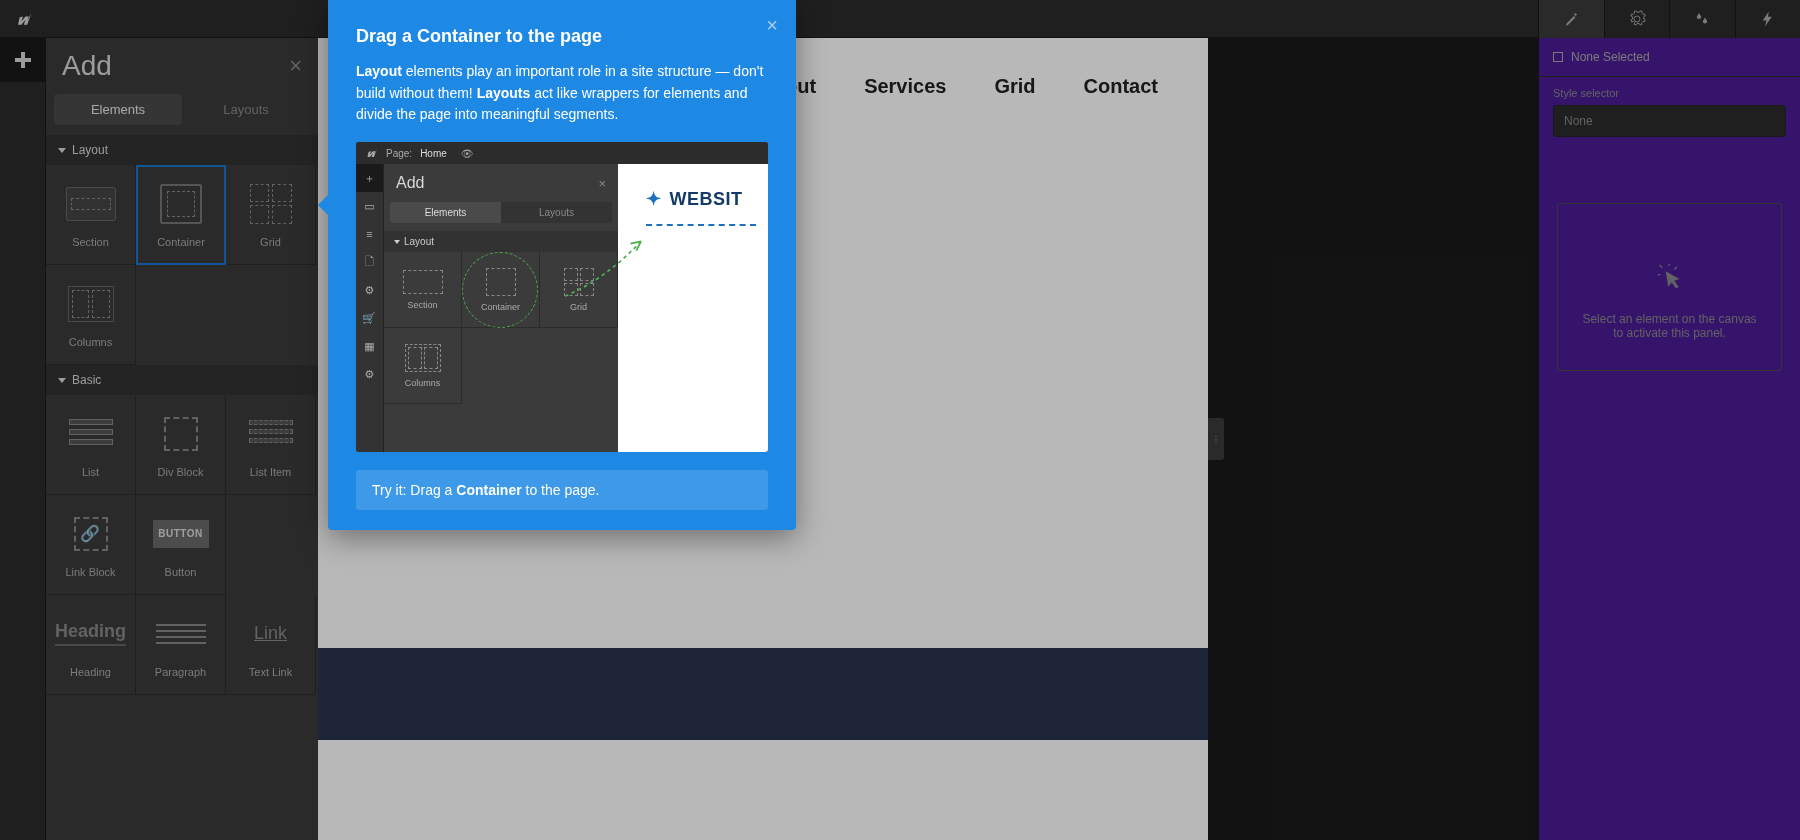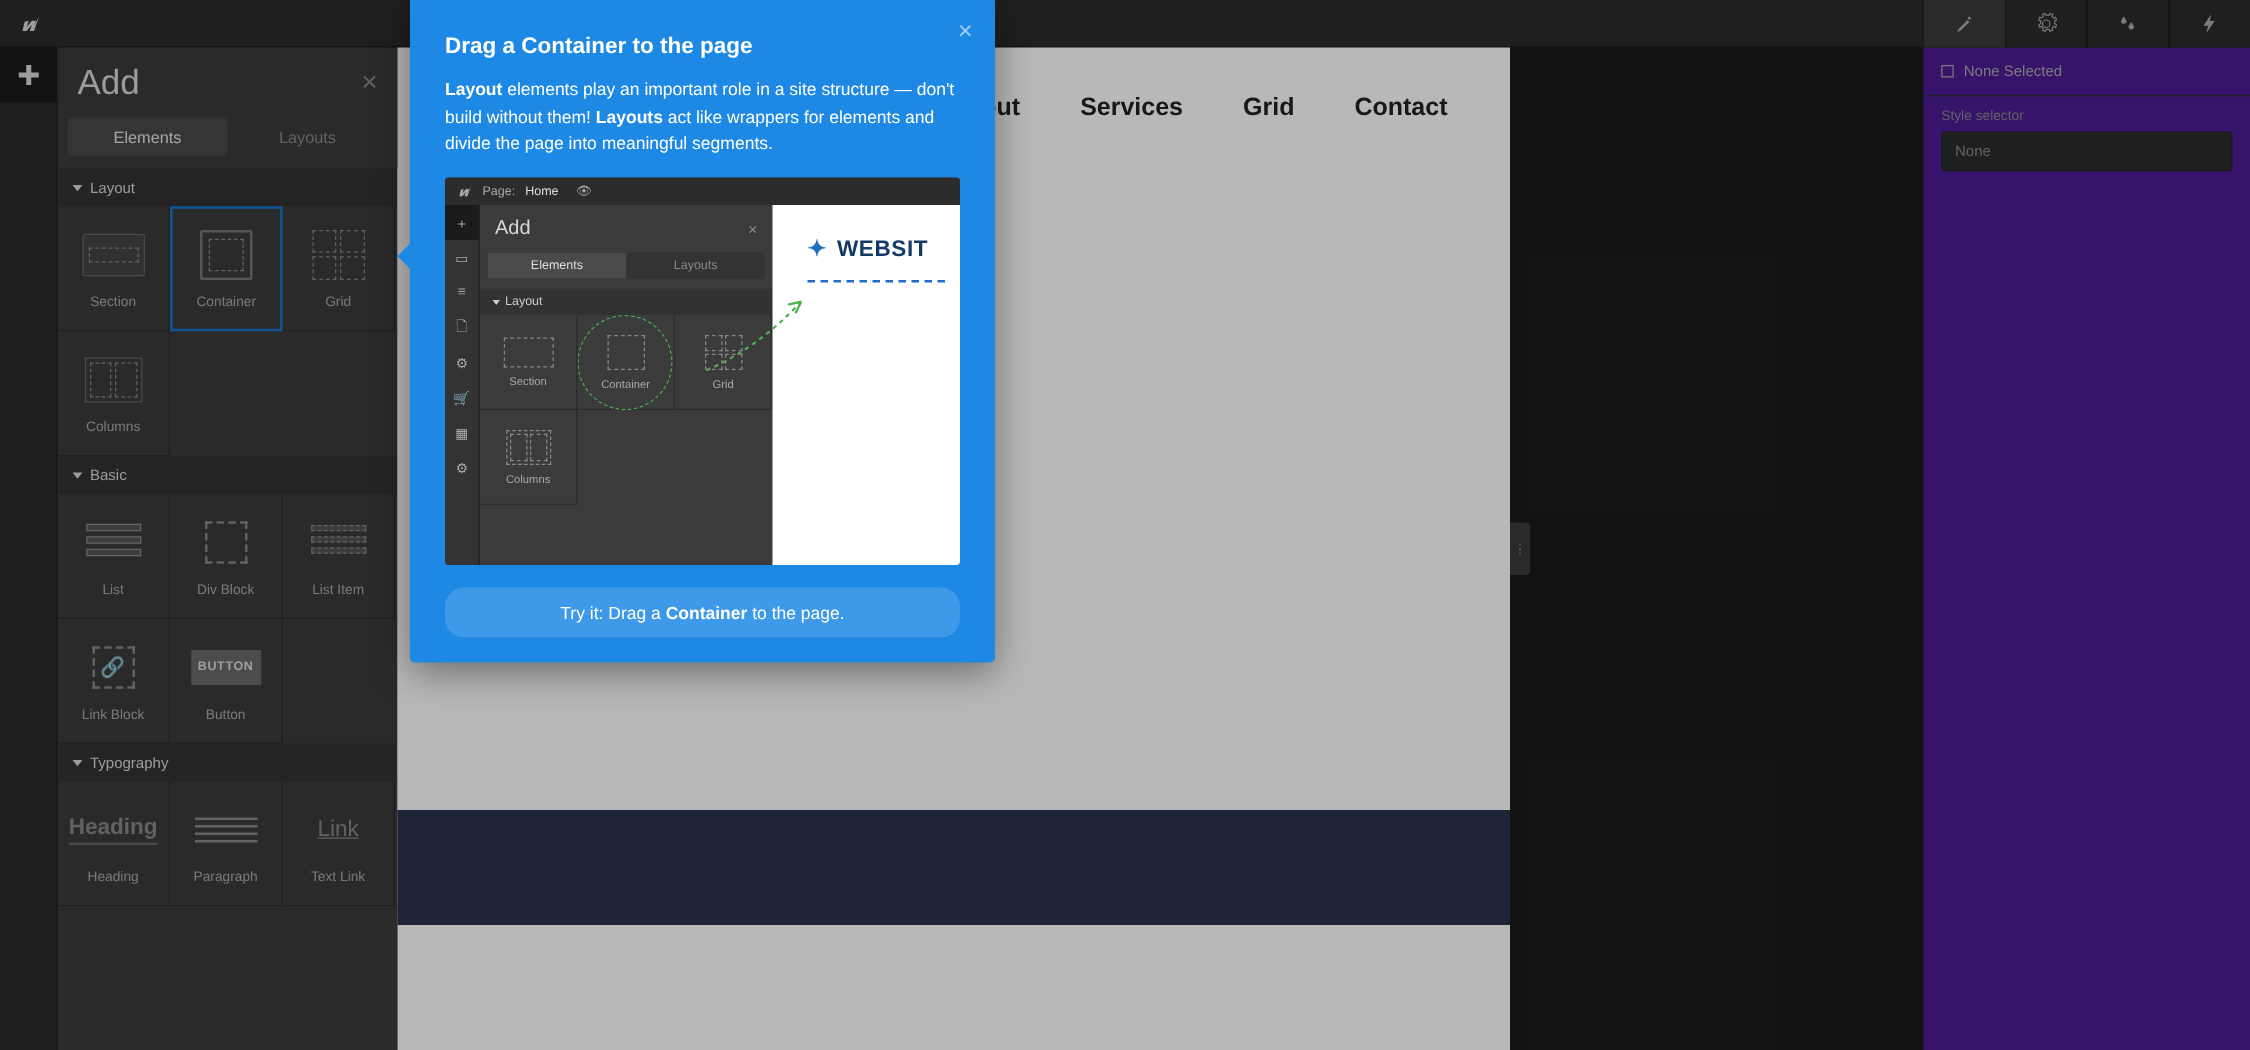--- a/index.html
+++ b/index.html
@@ -81,21 +81,21 @@
     .rp-input { margin:0 14px 12px; background:#2c2c2c; border:1px solid #222; border-radius:3px; padding:8px 10px; font-size:12px; color:#888;}
     .rp-empty { border:1px solid #4a4a4a; margin:66px 18px; padding:60px 20px 30px; text-align:center; font-size:12px; color:#888; border-radius:3px; position:relative;}
     .rp-empty .cursor-ic { width:26px; height:30px; margin:0 auto 18px; position:relative;}
     
     
     .tip-modal { position:absolute; left:328px; top:0; width:468px; background:#1e88e5; color:#fff; border-radius:0 0 4px 4px; padding:26px 28px 20px; z-index:100; box-shadow:0 8px 30px rgba(0,0,0,0.4);}
     .tip-modal h3 { font-size:18px; font-weight:700; margin-bottom:14px;}
     .tip-modal p { font-size:14px; line-height:1.55; margin-bottom:16px;}
     .tip-close { position:absolute; right:18px; top:14px; font-size:20px; color:rgba(255,255,255,0.6); cursor:pointer; font-weight:300;}
     .tip-img { width:100%; height:310px; background:#3b3b3b; border-radius:3px; margin-bottom:18px; position:relative; overflow:hidden;}
-    .tip-try { background:rgba(255,255,255,0.15); padding:12px 32px; border-radius:15px; font-size:14px;text-align:center;}
+    .tip-try { background:rgba(255,255,255,0.15); padding:12px 16px; border-radius:3px; font-size:14px;}
     .tip-arrow { position:absolute; left:-10px; top:195px; width:0; height:0; border-top:10px solid transparent; border-bottom:10px solid transparent; border-right:10px solid #1e88e5;}
     .mk-rail{width:28px;background:#333;border-right:1px solid #222;display:flex;flex-direction:column;}
     .mk-rail div{height:28px;display:flex;align-items:center;justify-content:center;font-size:11px;color:#aaa;}
     .mk-panel{width:234px;background:#3b3b3b;}
     .mk-whit{flex:1;background:#fff;position:relative;}
     .mk-topbar{height:22px;background:#2c2c2c;display:flex;align-items:center;padding:0 8px;gap:8px;font-size:10px;color:#aaa; position:absolute; top:0; left:0; right:0;}
     .mk-body{position:absolute;top:22px;left:0;right:0;bottom:0;display:flex;}
     .mk-add{padding:10px 12px;font-size:16px;color:#d8d8d8;display:flex;justify-content:space-between;align-items:center;}
     .mk-tabs{display:flex;margin:0 6px 8px;border-radius:3px;overflow:hidden;background:#333;}
     .mk-tabs div{flex:1;text-align:center;font-size:10px;padding:5px 0;color:#888;}
@@ -224,24 +224,20 @@
       </div>
       <div class="elem-cell">
         <div class="elem-icon">
             <div class="ic-button">BUTTON</div>
           </div>
         <div class="elem-label">Button</div>
       </div>
       <div class="elem-cell" style="visibility:hidden"></div>
     </div>
 
-    <div class="section-head">
-      <span class="tri"></span>
-      <span>Typography</span>
-    </div>
     <div class="elem-grid">
       <div class="elem-cell">
         <div class="elem-icon">
             <div class="ic-heading">Heading</div>
           </div>
         <div class="elem-label">Heading</div>
       </div>
       <div class="elem-cell">
         <div class="elem-icon">
             <div class="ic-para">
@@ -299,20 +295,30 @@
           <path d="M13 2L5 14h5l-2 8 9-13h-5l1-7z"></path>
         </svg>
       </div>
   </div>
   <div class="rp-row">
     <span class="sq-icon"></span>
     <span>None Selected</span>
   </div>
   <div class="rp-label">Style selector</div>
   <div class="rp-input">None</div>
+  <div class="rp-empty">
+    <div class="cursor-ic">
+      <svg viewBox="0 0 30 34" width="26" height="30">
+          <path d="M10 8l3 18 4-5 5 7 3-2-5-7 6-2-16-9z" fill="#888"></path>
+          <path d="M6 4l-3-3M14 2V-1M4 12H1M20 6l3-3" stroke="#888" stroke-width="1.5" fill="none"></path>
+        </svg>
+    </div>
+    <div>Select an element on the canvas</div>
+    <div>to activate this panel.</div>
+  </div>
 </div>
 
 <div style="position:absolute;inset:0;background:rgba(0,0,0,0.28);pointer-events:none;z-index:40;"></div>
 
 <div class="tip-modal" style="z-index:60;">
   <div class="tip-arrow"></div>
   <div class="tip-close">×</div>
   <h3>Drag a Container to the page</h3>
   <p>
     <b>Layout</b><span> elements play an important role in a site structure — don't build without them! </span><b>Layouts</b><span> act like wrappers for elements and divide the page into meaningful segments.</span>

